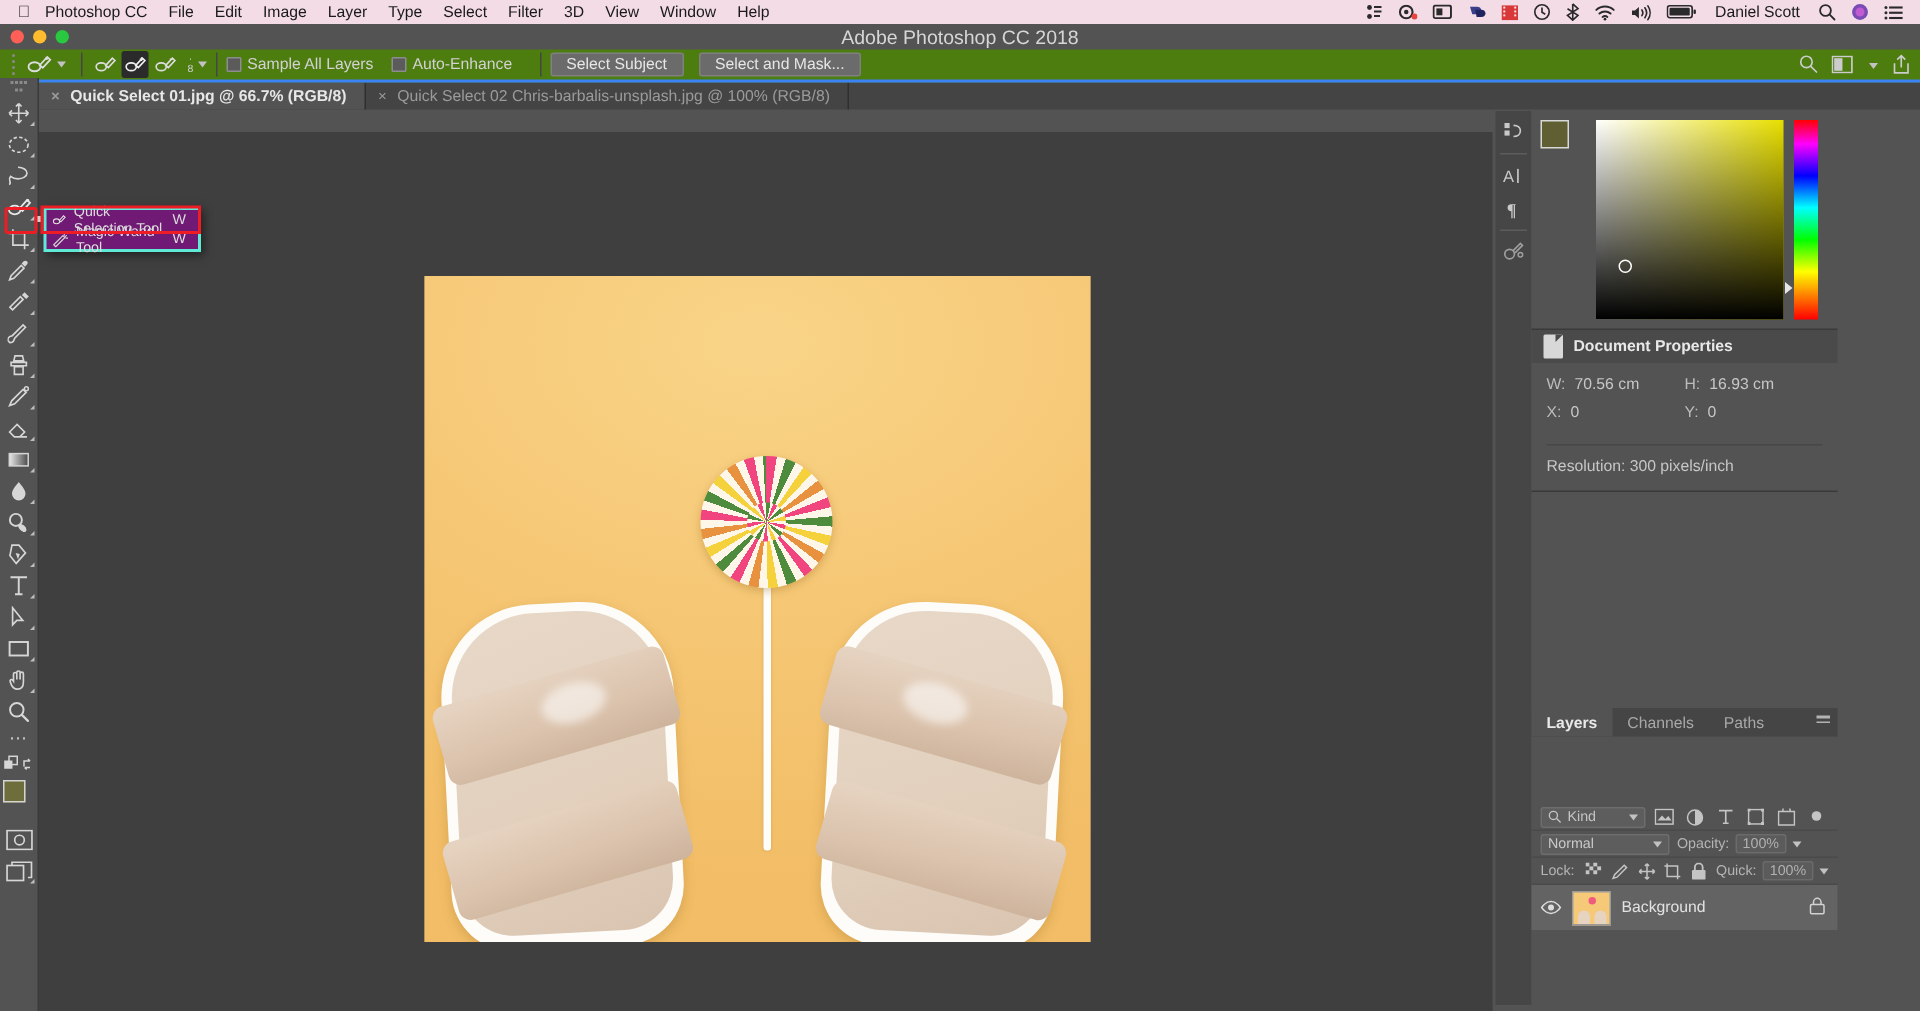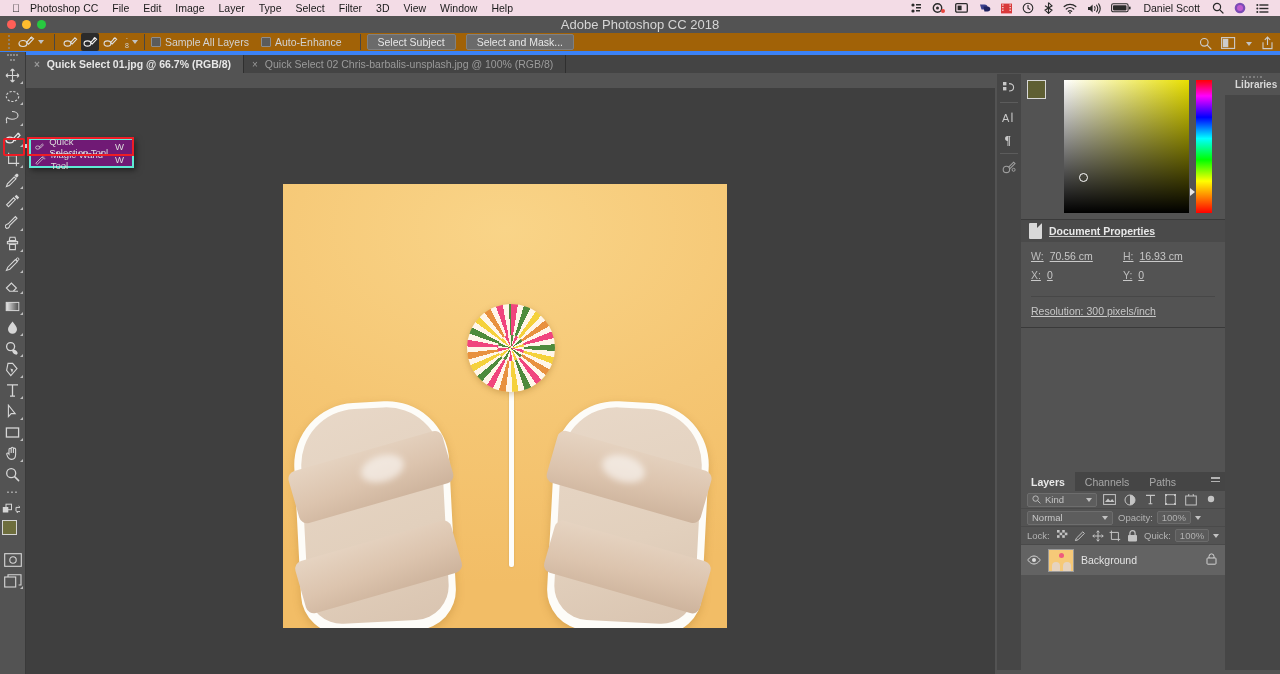--- a/index.html
+++ b/index.html
@@ -21,22 +21,22 @@
 
   
   #ps-window{ position:absolute; left:0; top:16px; width:1280px; height:658px; background:#535353; }
 
   #titlebar{ position:relative; height:17px; background:#535353; display:flex; align-items:center; }
   #traffic{ position:absolute; left:7px; top:4px; display:flex; gap:6px; }
   #traffic i{ width:9px; height:9px; border-radius:50%; display:block; }
   #app-title{ width:100%; text-align:center; font-size:13px; color:#d6d6d6; }
 
   
-  #options-bar{ position:relative; height:22px; background:#a16207; display:flex; align-items:center;
-                border-bottom:4px solid #3b82f6; padding-left:4px; }
+  #options-bar{ position:relative; height:22px; background:#4d7c0f; display:flex; align-items:center;
+                border-bottom:2px solid #3b82f6; padding-left:4px; }
   .ob-grip{ width:10px; height:16px; display:flex; flex-direction:column; justify-content:center; gap:2px; align-items:center; }
   .ob-grip span{ width:2px;height:2px;background:#8a8a8a;display:block;border-radius:1px;}
   .ob-tool{ display:flex; align-items:center; gap:3px; padding:0 4px; height:18px; }
   .ob-sep{ width:1px; height:16px; background:#464646; margin:0 6px; }
   .ob-modes{ display:flex; align-items:center; gap:2px; }
   .ob-mode{ width:18px; height:18px; display:flex; align-items:center; justify-content:center; border-radius:2px;}
   .ob-mode.sel{ background:#2b2b2b; }
   .ob-brush{ display:flex; align-items:center; gap:3px; margin-left:6px;}
   .brush-num{ display:flex; flex-direction:column; align-items:center; line-height:7px; font-size:7px; color:#cfcfcf;}
   .chev{ width:0;height:0;border-left:3px solid transparent;border-right:3px solid transparent;border-top:4px solid #c2c2c2;}
@@ -135,34 +135,34 @@
   #color-field{ width:125px; height:133px; position:relative;
      background: linear-gradient(to bottom, rgba(0,0,0,0) 0%, #000 100%),
                  linear-gradient(to right, #fff 0%, #e8df00 100%); }
   #cf-cursor{ position:absolute; left:15px; top:93px; width:9px;height:9px;border:1.5px solid #fff; border-radius:50%; }
   #hue-strip{ width:16px; height:133px; position:relative;
      background: linear-gradient(to bottom,#ff0000 0%,#ff00ff 12%,#0000ff 28%,#00ffff 44%,#00ff00 60%,#ffff00 76%,#ff8000 88%,#ff0000 100%);}
   #hue-cursor{ position:absolute; left:-6px; top:108px; width:0;height:0;
      border-top:4px solid transparent;border-bottom:4px solid transparent;border-left:5px solid #e6e6e6;}
 
   
-  #props-body{ padding:0;text-decoration:underline; }
+  #props-body{ padding:0; }
   .doc-head{ display:flex; align-items:center; gap:7px; height:22px; padding:0 8px; background:#4a4a4a; }
   .doc-icon{ width:13px;height:16px; background:#d8d8d8; position:relative; border-radius:1px;}
   .doc-icon:after{ content:''; position:absolute; right:0;top:0;border-left:5px solid #4a4a4a;border-bottom:5px solid transparent;}
   .doc-title{ font-size:10.5px; font-weight:bold; color:#e8e8e8;}
   .prop-grid{ padding:8px 10px 6px; }
   .prop-row{ display:flex; margin-bottom:7px; }
   .prop-cell{ width:50%; font-size:10.5px; color:#c7c7c7; display:flex; gap:6px;}
   .prop-cell b{ font-weight:normal; color:#bcbcbc;}
   .prop-sep{ height:1px; background:#474747; margin:2px 10px 0; }
   .prop-res{ padding:8px 10px 10px; font-size:10.5px; color:#c7c7c7;}
 
   
-  #layers-body{ padding:0; }
+  #layers-body{ padding:0;margin-top:45px; }
   .lrow{ display:flex; align-items:center; height:18px; padding:0 6px; gap:5px; border-bottom:1px solid #4a4a4a;}
   .filter-kind{ display:flex;align-items:center;gap:4px;width:72px;height:14px;background:#5d5d5d;border:1px solid #6d6d6d;
                 border-radius:2px;padding:0 4px; font-size:9.5px; color:#c4c4c4;}
   .filter-kind .cv{ margin-left:auto; }
   .ficon{ width:16px;height:14px;display:flex;align-items:center;justify-content:center;}
   .blend{ display:flex;align-items:center;width:86px;height:14px;background:#5d5d5d;border:1px solid #6d6d6d;border-radius:2px;
           padding:0 4px; font-size:9.5px;color:#c9c9c9;}
   .opacity-wrap{ display:flex;align-items:center;gap:4px;font-size:9.5px;color:#b4b4b4;}
   .numbox{ width:34px;height:13px;background:#5b5b5b;border:1px solid #6b6b6b;border-radius:2px;
            display:flex;align-items:center;justify-content:center;font-size:9.5px;color:#b0b0b0;}
@@ -865,30 +865,13 @@
             <svg width="11" height="12" viewBox="0 0 11 12">
                 <rect x="1" y="5" width="9" height="6.2" rx="0.8" fill="none" stroke="#d2d2d2" stroke-width="1"></rect>
                 <path d="M3 5V3.4a2.5 2.5 0 0 1 5 0V5" fill="none" stroke="#d2d2d2" stroke-width="1"></path>
               </svg>
           </span>
         </div>
       </div>
     </div>
   </div>
 
-  <div id="libraries">
-    <div id="lib-grip">
-        <i></i>
-        <i></i>
-        <i></i>
-        <i></i>
-        <i></i>
-        <i></i>
-      </div>
-    <div id="lib-tab">
-      <svg width="13" height="13" viewBox="0 0 13 13">
-          <circle cx="6.5" cy="6.5" r="5.8" fill="#8d8d8d"></circle>
-          <path d="M6.5 1.5a5 5 0 1 1 0 10 5 5 0 0 1 0-10zm0 1.6a3.4 3.4 0 1 0 0 6.8 3.4 3.4 0 0 0 0-6.8z" fill="#5b5b5b"></path>
-        </svg>
-      <span>Libraries</span>
-    </div>
-  </div>
 </div>
 
 </body></html>

